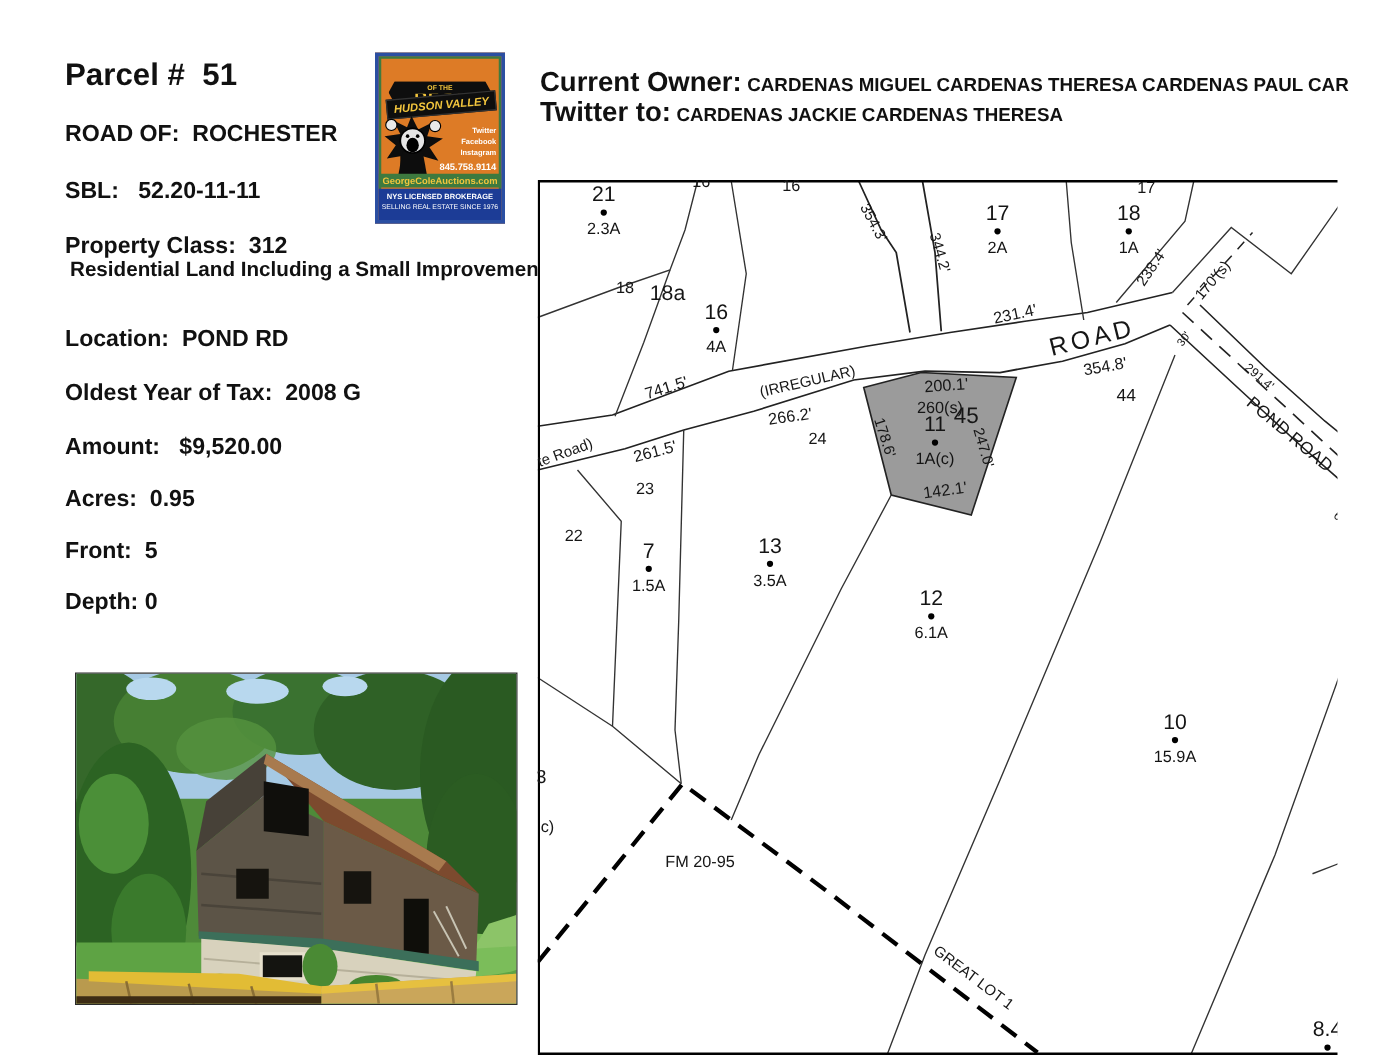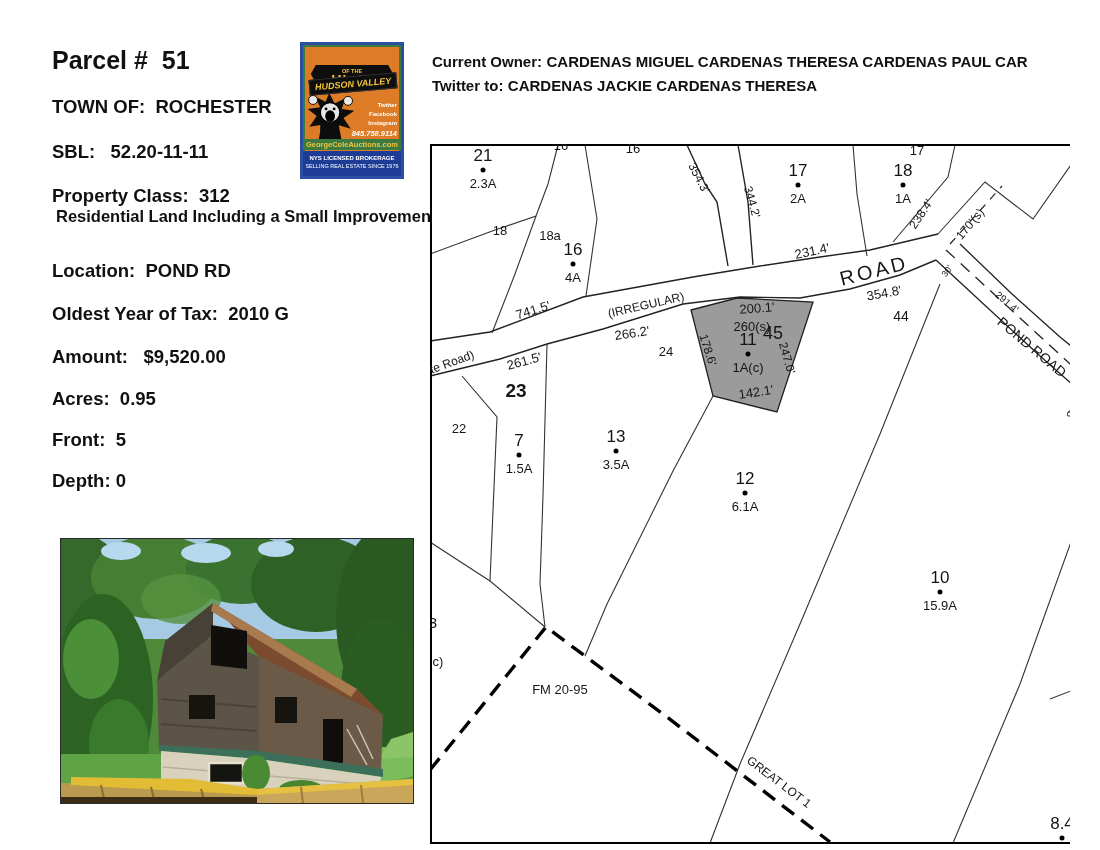--- a/index.html
+++ b/index.html
@@ -6,37 +6,37 @@
   body{
     width:1100px;height:850px;position:relative;overflow:hidden;
     background:#ffffff;font-family:"Liberation Sans",sans-serif;color:#111;
   }
   
   .title{position:absolute;left:52px;top:46px;font-size:25px;font-weight:bold;white-space:pre;}
   .field{position:absolute;left:52px;font-size:18.5px;font-weight:bold;white-space:pre;}
   .field.sub{font-size:16.5px;left:56px;width:374px;overflow:hidden;}
   
   .hrow{position:absolute;left:432px;white-space:nowrap;width:668px;overflow:hidden;}
-  .hrow .hlabel{font-size:15px;font-weight:bold;}
+  .hrow .hlabel{font-size:22px;font-weight:bold;}
   .hrow .hvalue{font-size:15px;font-weight:bold;}
   
   .logo{position:absolute;left:300px;top:42px;width:104px;height:137px;background:#dd7b26;
         border:3px solid #2b4fa2;box-shadow:inset 0 0 0 2px #3d7a3f;box-sizing:border-box;}
   .logo .best{position:absolute;left:8%;top:4px;width:84%;background:#0e0e0e;color:#f2c53d;
         text-align:center;font-weight:bold;font-size:14px;letter-spacing:1px;
         clip-path:polygon(0 50%,6% 0,94% 0,100% 50%,94% 100%,6% 100%);padding:1px 0;margin-top:16px;}
   .logo .ofthe{position:absolute;left:30%;top:22px;width:40%;background:#0e0e0e;color:#f2c53d;
         text-align:center;font-size:5.5px;font-weight:bold;padding:1px 0;}
   .logo .hv{position:absolute;left:6%;top:31px;width:88%;background:#0e0e0e;color:#f2c53d;
         text-align:center;font-size:9px;font-weight:bold;font-style:italic;
         transform:rotate(-5deg);padding:2px 0;border:1px solid #333;}
   .logo .char{position:absolute;left:2px;top:46px;}
   .logo .social{position:absolute;right:4px;top:56px;text-align:right;color:#fff;
         font-size:6px;line-height:9px;font-weight:bold;}
-  .logo .phone{position:absolute;right:4px;top:84px;color:#fff;font-size:7.5px;font-weight:bold;font-style:italic;}
+  .logo .phone{position:absolute;right:4px;top:84px;color:#fff;font-size:7.5px;font-weight:bold;}
   .logo .site{position:absolute;left:0;top:94px;width:100%;background:#3d7a3f;color:#f2c53d;
         text-align:center;font-size:7.5px;font-weight:bold;padding:1px 0;}
   .logo .foot{position:absolute;left:0;bottom:0;width:100%;height:25px;background:#1c3c96;
         color:#fff;text-align:center;}
   .logo .foot .f1{font-size:6px;font-weight:bold;margin-top:4px;}
   .logo .foot .f2{font-size:5.5px;margin-top:2px;}
   
   .photo{position:absolute;left:60px;top:538px;width:352px;height:264px;border:1px solid #2a2a2a;}
   
   .map{position:absolute;left:430px;top:100px;width:640px;height:700px;overflow:hidden;margin-top:44px;}
@@ -48,26 +48,26 @@
   .pmark .dot{position:absolute;left:0;top:0;width:5px;height:5px;background:#000;
         border-radius:50%;transform:translate(-50%,-50%);}
   .pmark .acres{position:absolute;top:13px;left:0;transform:translate(-50%,-50%);
         font-size:13px;color:#141414;white-space:nowrap;}
 </style>
 </head>
 <body>
 
 <div>
   <div class="title">Parcel #  51</div>
-  <div class="field" style="top:96px">TOWN OF:  ROCHESTER</div>
+  <div class="field" style="top:96px">ROAD OF:  ROCHESTER</div>
   <div class="field" style="top:141px">SBL:   52.20-11-11</div>
   <div class="field" style="top:185px">Property Class:  312</div>
   <div class="field sub" style="top:207px">Residential Land Including a Small Improvement</div>
   <div class="field" style="top:260px">Location:  POND RD</div>
-  <div class="field" style="top:303px">Oldest Year of Tax:  2010 G</div>
+  <div class="field" style="top:303px">Oldest Year of Tax:  2008 G</div>
   <div class="field" style="top:346px">Amount:   $9,520.00</div>
   <div class="field" style="top:388px">Acres:  0.95</div>
   <div class="field" style="top:429px">Front:  5</div>
   <div class="field" style="top:470px">Depth: 0</div>
 </div>
 
 <div class="logo">
   <div class="best">BEST</div>
   <div class="ofthe">OF THE</div>
   <div class="hv">HUDSON VALLEY</div>
@@ -139,25 +139,25 @@
 
     <polyline points="430,726 546,583 667,673 830,798" fill="none" stroke="#000" stroke-width="3.4" stroke-dasharray="15 9"></polyline>
 
     <rect x="431" y="101" width="649" height="698" fill="none" stroke="#000" stroke-width="2"></rect>
   </svg>
   <div id="map-overlay">
       <div class="mlabel" style="left: 131px; top: 1px; font-size: 13px; transform: translate(-50%, -50%) rotate(0deg);">16</div>
       <div class="mlabel" style="left: 203px; top: 4px; font-size: 13px; transform: translate(-50%, -50%) rotate(0deg);">16</div>
       <div class="mlabel" style="left: 487px; top: 6px; font-size: 13px; transform: translate(-50%, -50%) rotate(0deg);">17</div>
       <div class="mlabel" style="left: 70px; top: 86px; font-size: 13px; transform: translate(-50%, -50%) rotate(0deg);">18</div>
-      <div class="mlabel" style="left: 120px; top: 91px; font-size: 13px; transform: translate(-50%, -50%) rotate(0deg);">18a</div>
+      <div class="mlabel" style="left: 104px; top: 91px; font-size: 17px; transform: translate(-50%, -50%) rotate(0deg);">18a</div>
       <div class="mlabel" style="left: 343px; top: 189px; font-size: 18px; transform: translate(-50%, -50%) rotate(0deg);">45</div>
       <div class="mlabel" style="left: 471px; top: 172px; font-size: 14px; transform: translate(-50%, -50%) rotate(0deg);">44</div>
-      <div class="mlabel" style="left: 236px; top: 207px; font-size: 13px; transform: translate(-50%, -50%) rotate(0deg);">24</div>
-      <div class="mlabel" style="left: 86px; top: 247px; font-size: 19px; transform: translate(-50%, -50%) rotate(0deg); font-weight: bold;">23</div>
+      <div class="mlabel" style="left: 224px; top: 207px; font-size: 13px; transform: translate(-50%, -50%) rotate(0deg);">24</div>
+      <div class="mlabel" style="left: 86px; top: 247px; font-size: 13px; transform: translate(-50%, -50%) rotate(0deg);">23</div>
       <div class="mlabel" style="left: 29px; top: 284px; font-size: 13px; transform: translate(-50%, -50%) rotate(0deg);">22</div>
       <div class="mlabel" style="left: 3px; top: 478px; font-size: 15px; transform: translate(-50%, -50%) rotate(0deg);">3</div>
       <div class="mlabel" style="left: 8px; top: 517px; font-size: 13px; transform: translate(-50%, -50%) rotate(0deg);">c)</div>
       <div class="mlabel" style="left: 103px; top: 166px; font-size: 13px; transform: translate(-50%, -50%) rotate(-17deg);">741.5'</div>
       <div class="mlabel" style="left: 216px; top: 161px; font-size: 12px; transform: translate(-50%, -50%) rotate(-13deg);">(IRREGULAR)</div>
       <div class="mlabel" style="left: 22px; top: 218px; font-size: 12px; transform: translate(-50%, -50%) rotate(-20deg);">te Road)</div>
       <div class="mlabel" style="left: 94px; top: 217px; font-size: 13px; transform: translate(-50%, -50%) rotate(-15deg);">261.5'</div>
       <div class="mlabel" style="left: 202px; top: 189px; font-size: 13px; transform: translate(-50%, -50%) rotate(-8deg);">266.2'</div>
       <div class="mlabel" style="left: 382px; top: 107px; font-size: 13px; transform: translate(-50%, -50%) rotate(-12deg);">231.4'</div>
       <div class="mlabel" style="left: 444px; top: 127px; font-size: 20px; letter-spacing: 3px; transform: translate(-50%, -50%) rotate(-14deg);">ROAD</div>

